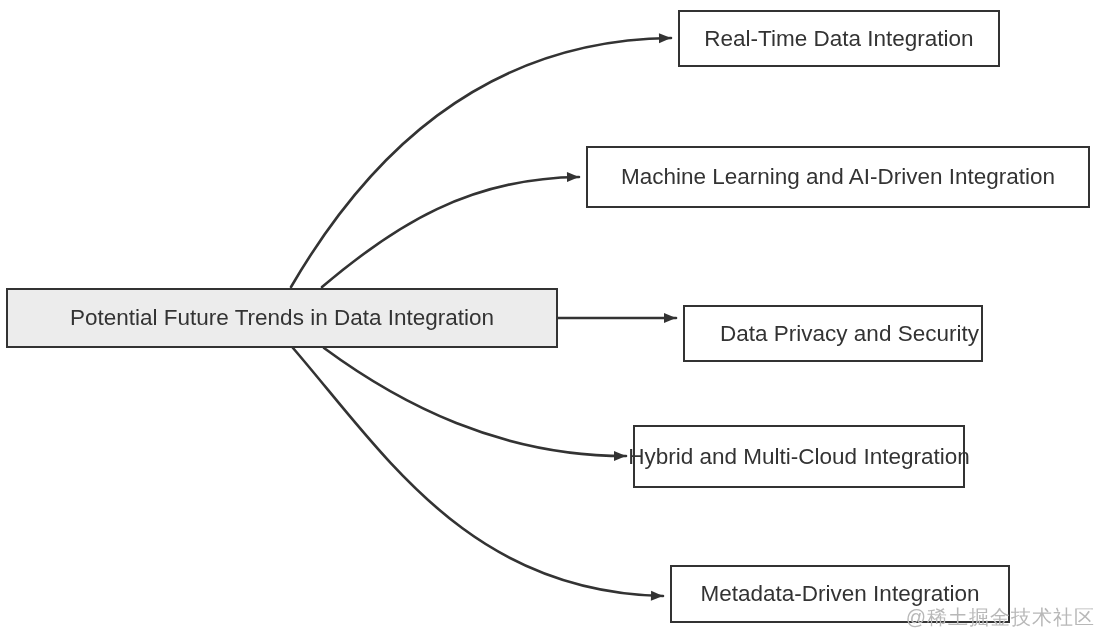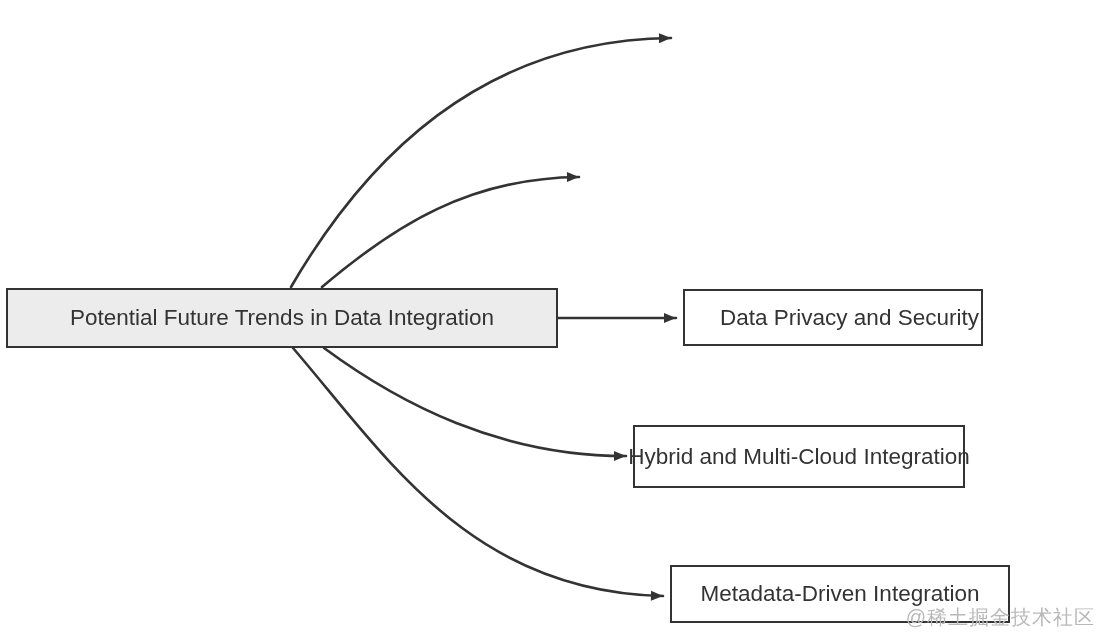--- a/index.html
+++ b/index.html
@@ -33,21 +33,21 @@
     color: #333333;
     font-size: 22.5px;
     font-weight: 500;
     white-space: nowrap;
     text-align: center;
   }
   .node.root { background: #ececec; }
   .node.n-root { left: 6px;   top: 288px; width: 552px; height: 60px; }
   .node.n-1    { left: 678px; top: 10px;  width: 322px; height: 57px; }
   .node.n-2    { left: 586px; top: 146px; width: 504px; height: 62px; }
-  .node.n-3    { left: 683px; top: 289px; width: 300px; height: 57px; padding-left: 33px; }
+  .node.n-3    { left: 683px; top: 305px; width: 300px; height: 57px; padding-left: 33px; }
   .node.n-4    { left: 633px; top: 425px; width: 332px; height: 63px; }
   .node.n-5    { left: 670px; top: 565px; width: 340px; height: 58px; }
   .watermark {
     position: absolute;
     right: 4px;
     bottom: 4px;
     color: #b8b8b8;
     font-size: 20px;
     letter-spacing: 1px;
   }
@@ -67,21 +67,27 @@
     <path class="edge" d="M322,287 C395,225 470,178 579,177" marker-end="url(#arrowhead)"></path>
     <path class="edge" d="M512,318 L676,318" marker-end="url(#arrowhead)"></path>
     <path class="edge" d="M324,348 C400,404 500,456 626,456" marker-end="url(#arrowhead)"></path>
     <path class="edge" d="M293,348 C385,455 470,592 663,596" marker-end="url(#arrowhead)"></path>
   </svg>
 
   <div class="node root n-root">
     <span>Potential Future Trends in Data Integration</span>
   </div>
 
+  <div class="node n-1">
+    <span>Real-Time Data Integration</span>
+  </div>
 
+  <div class="node n-2">
+    <span>Machine Learning and AI-Driven Integration</span>
+  </div>
 
   <div class="node n-3">
     <span>Data Privacy and Security</span>
   </div>
 
   <div class="node n-4">
     <span>Hybrid and Multi-Cloud Integration</span>
   </div>
 
   <div class="node n-5">

